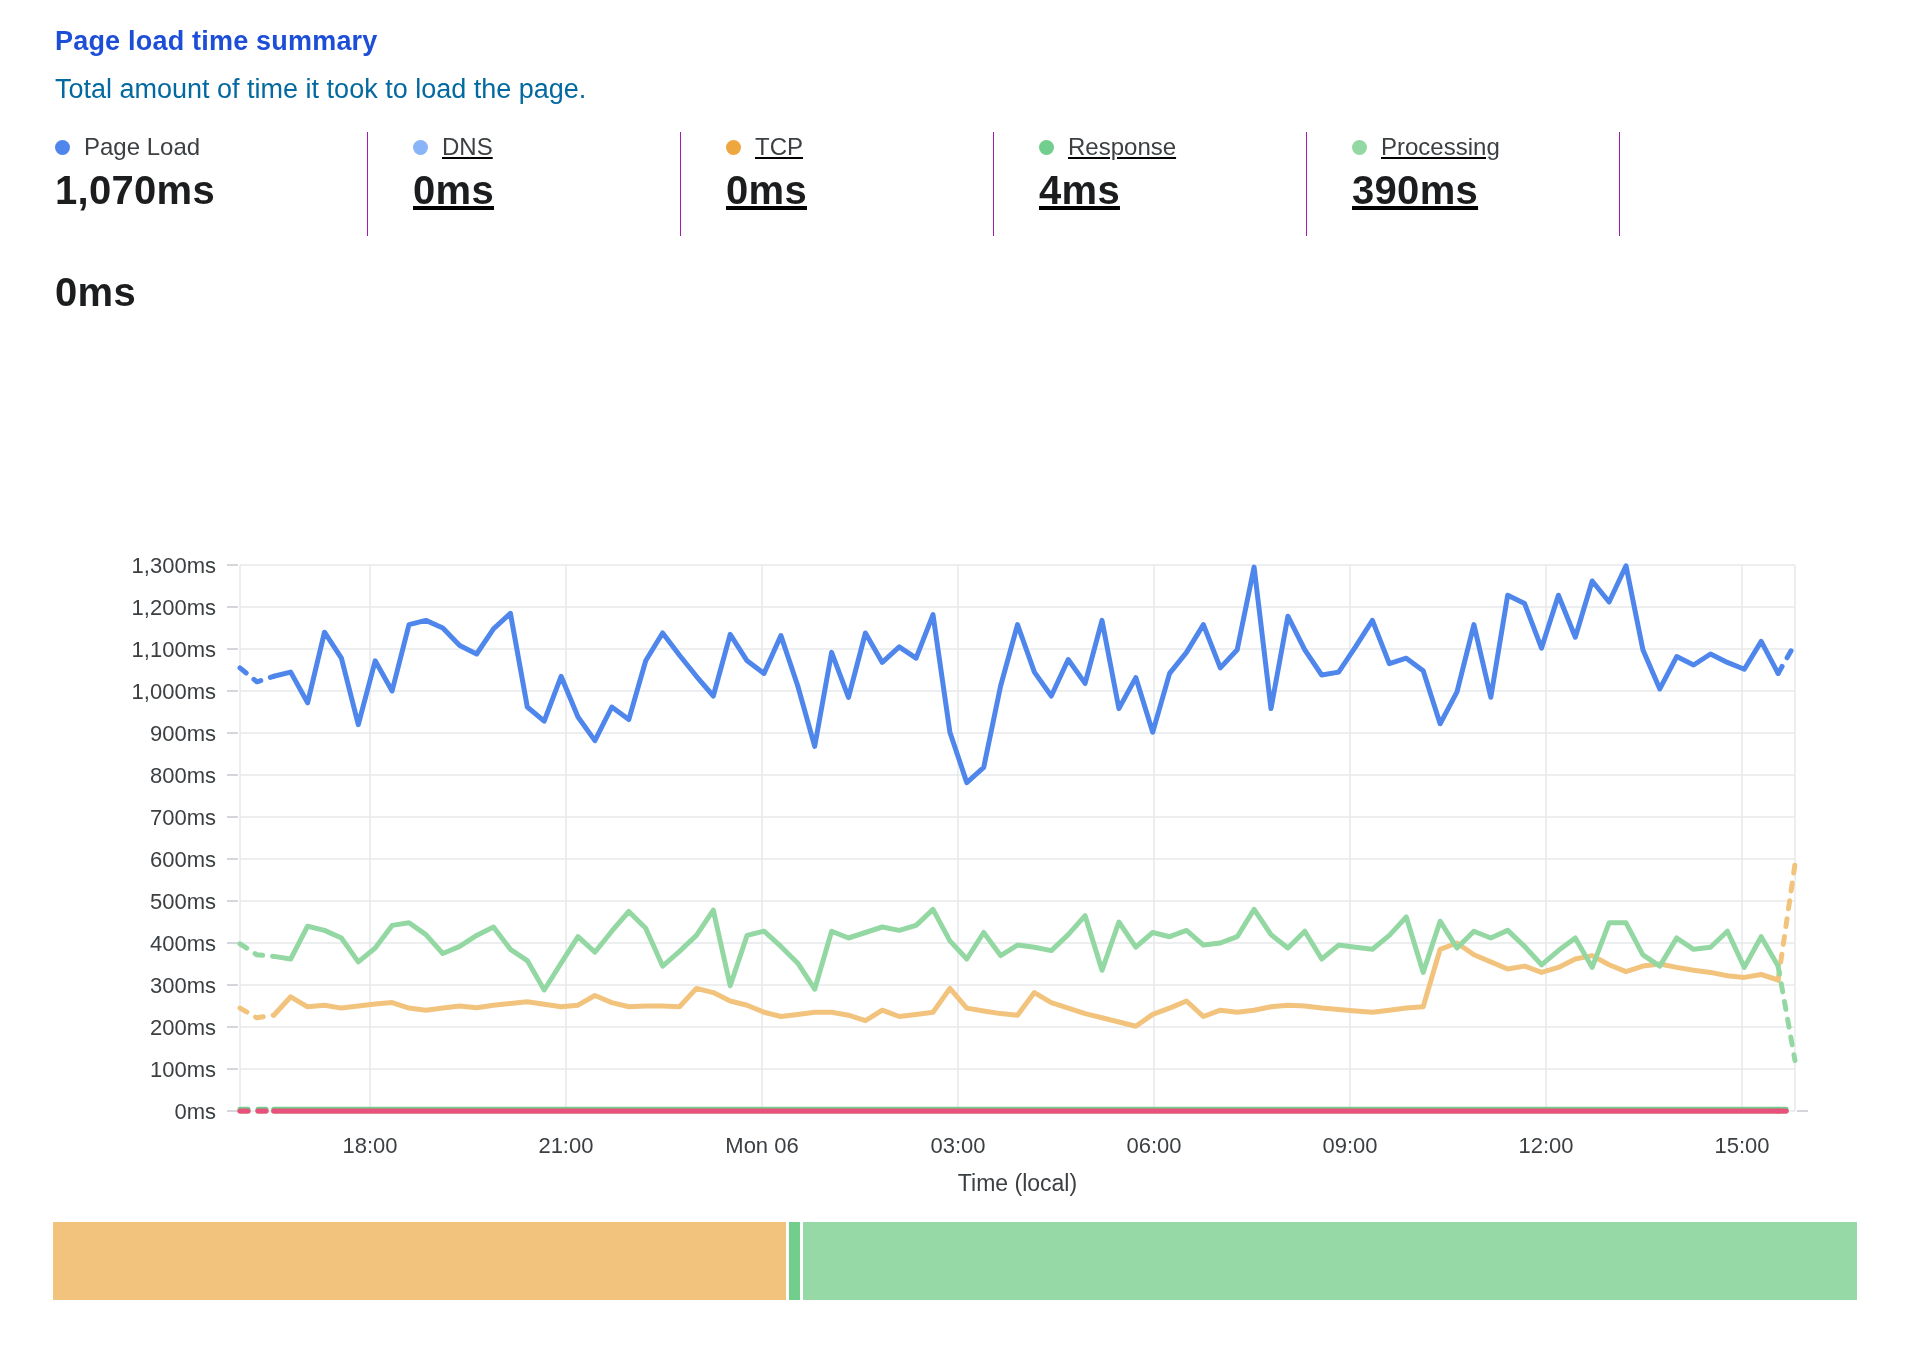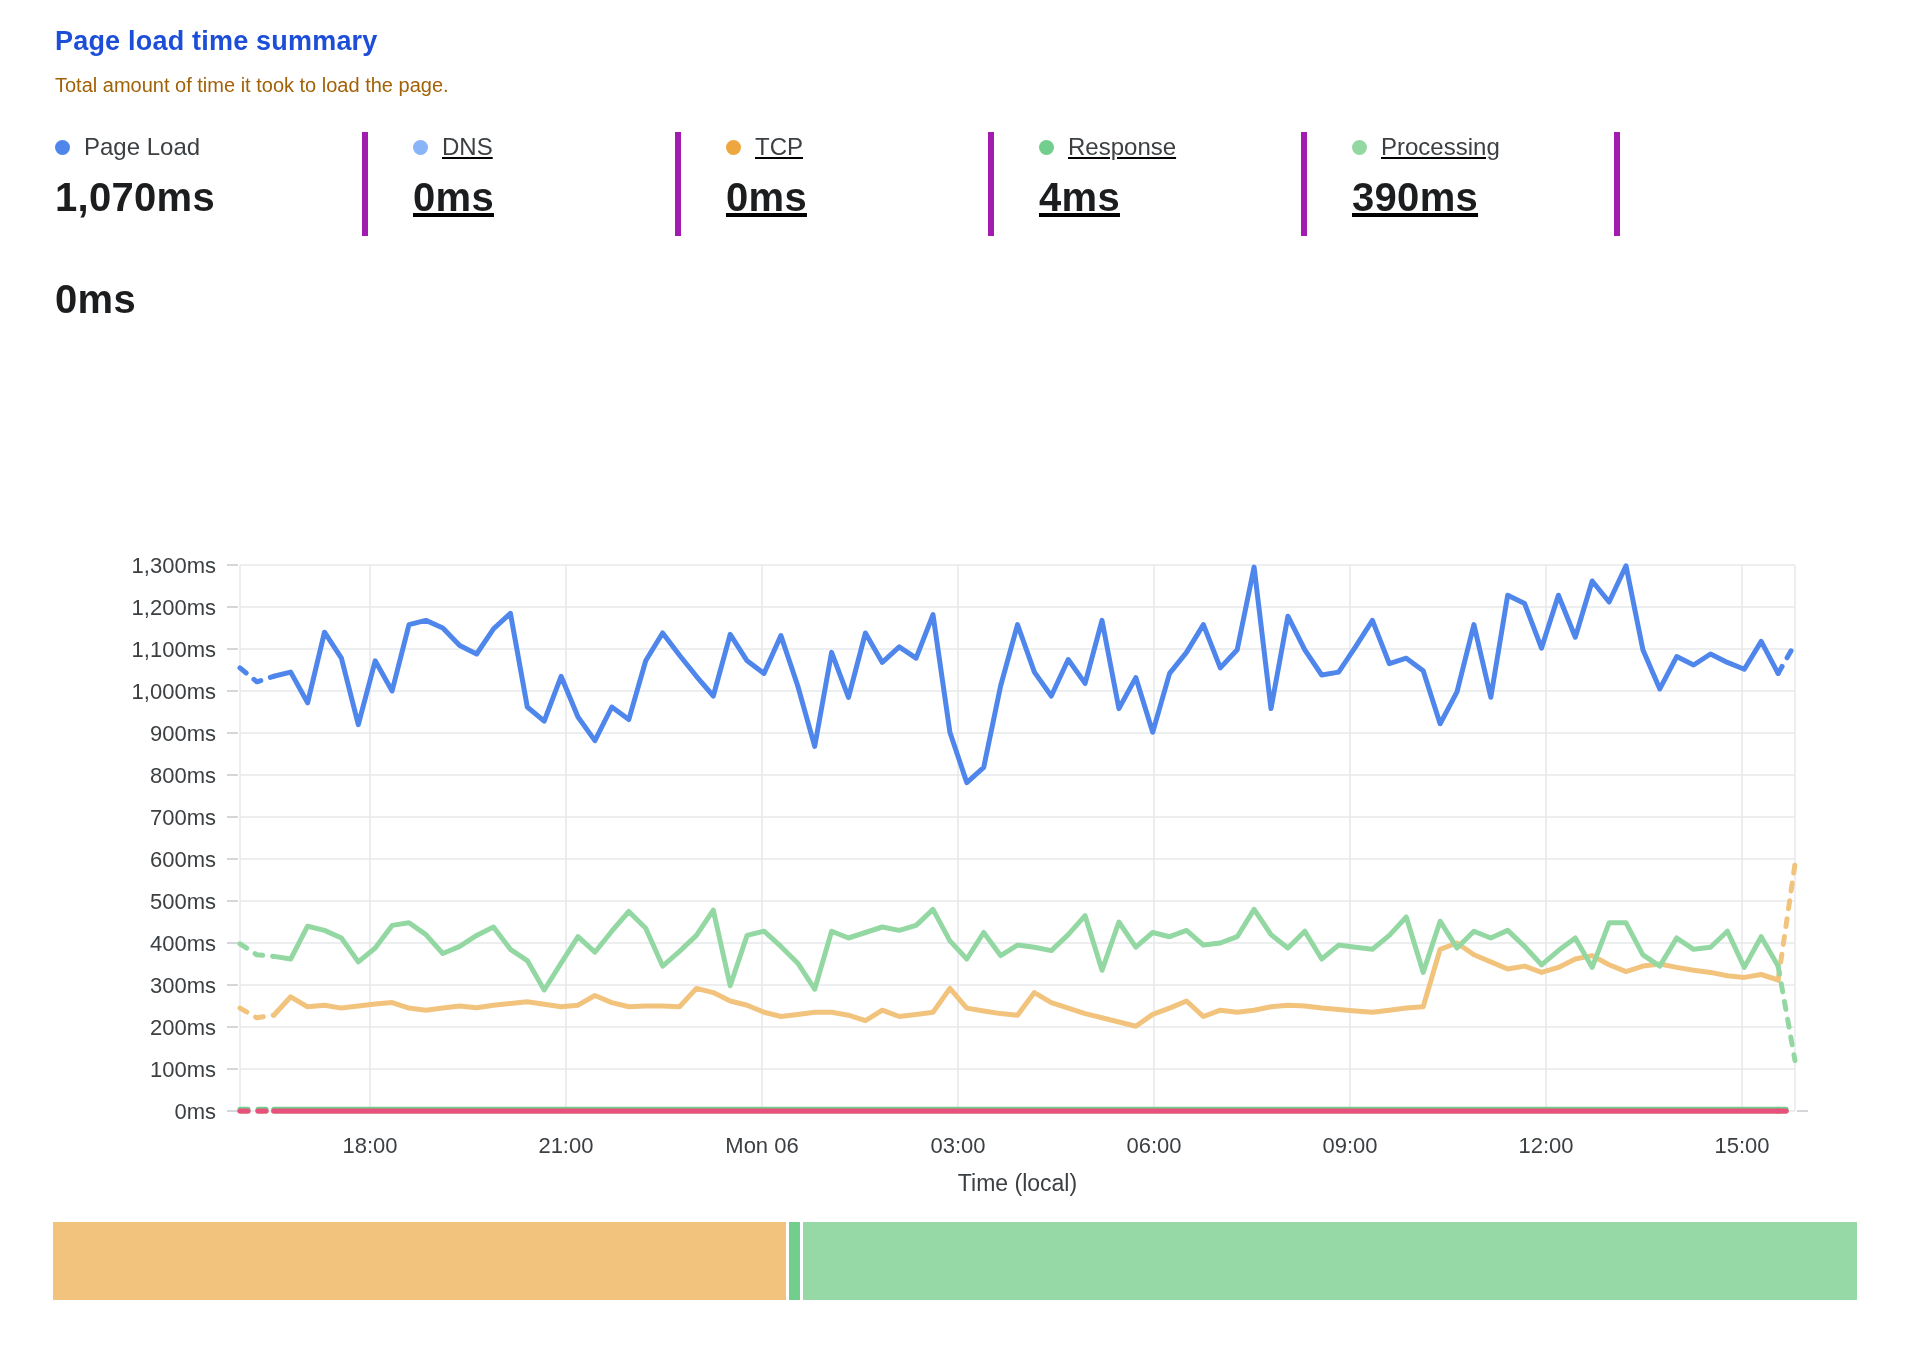--- a/index.html
+++ b/index.html
@@ -7,39 +7,39 @@
     position:relative;width:1910px;height:1352px;overflow:hidden;
     font-family:"Liberation Sans","DejaVu Sans",sans-serif;
     -webkit-font-smoothing:antialiased;
   }
   .page-title{
     position:absolute;left:55px;top:26px;
     font-size:27px;font-weight:700;color:#1d4ed8;letter-spacing:.2px;
   }
   .page-subtitle{
     position:absolute;left:55px;top:74px;
-    font-size:20px;font-weight:400;color:#a16207;
+    font-size:27px;font-weight:400;color:#0369a1;
   }
   .stats-row{
     position:absolute;left:55px;top:132px;display:flex;
   }
   .stats-row2{
     position:absolute;left:55px;top:264px;display:flex;
   }
   .stat-cell{
     width:313px;height:104px;box-sizing:border-box;
-    border-right:6px solid #a21caf;
+    border-right:1px solid #a21caf;
   }
   .stat-cell.first{padding-left:0;}
   .stat-cell:not(.first){padding-left:45px;text-decoration:underline;}
   .stats-row2 .stat-cell{border-right:none;width:360px;}
   .stat-label-line{display:flex;align-items:center;height:30px;}
   .legend-dot{width:15px;height:15px;border-radius:50%;flex:0 0 auto;}
   .stat-label{margin-left:14px;font-size:24px;color:#3c4043;}
-  .stat-value{margin-top:13px;font-size:40px;font-weight:700;color:#1b1d1f;letter-spacing:.3px;}
+  .stat-value{margin-top:6px;font-size:40px;font-weight:700;color:#1b1d1f;letter-spacing:.3px;}
   #chart-svg{position:absolute;left:0;top:0;}
   .comp-bar{
     position:absolute;left:53px;top:1222px;width:1804px;height:78px;
     display:flex;column-gap:3px;background:#ffffff;
   }
   .comp-bar > div{height:100%;}
 </style>
 </head>
 <body>
 

